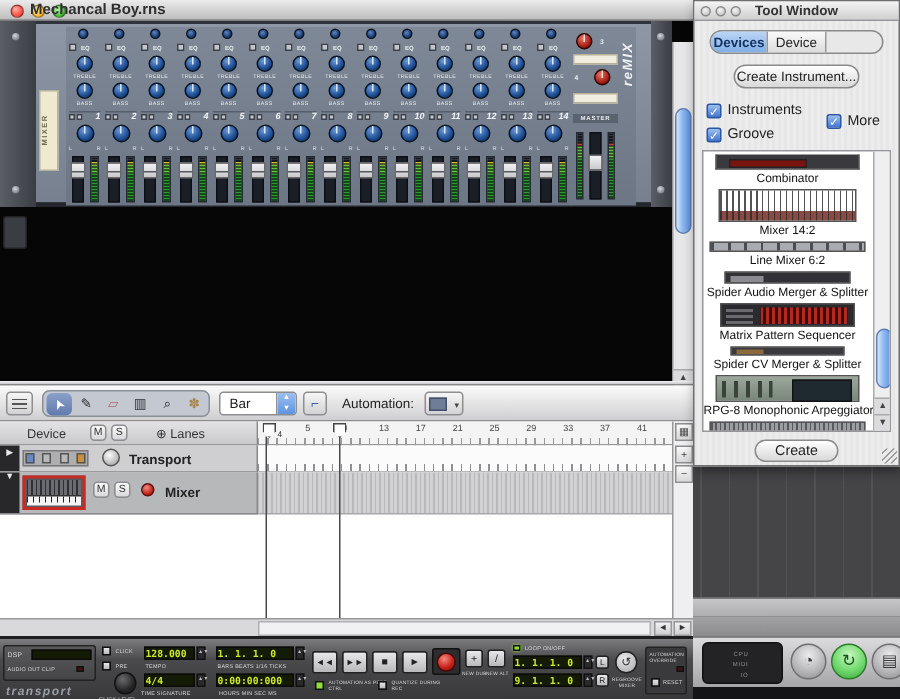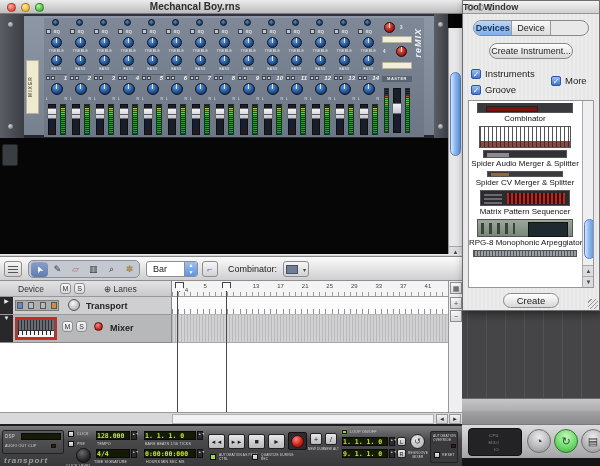--- a/index.html
+++ b/index.html
@@ -23,21 +23,21 @@
   #bg-bottom { position:absolute; left:0; top:458px; width:152px; height:8px; background:#151517; }
 
   
   #main-window { position:absolute; left:0; top:0; width:462px; height:466px; background:#9a9a9c; border-right:1px solid #2c2c2e; }
   #main-titlebar { position:absolute; left:0; top:0; width:462px; height:14px;
     background:linear-gradient(#ebebeb,#bdbdbd); border-bottom:1px solid #7d7d7f; }
   .tl { position:absolute; top:3px; width:9px; height:9px; border-radius:50%; border:1px solid rgba(0,0,0,0.35); }
   .tl.red { left:7px; background:radial-gradient(circle at 35% 30%, #ffb0a8, #f95749 60%, #d63a2c); }
   .tl.yellow { left:21px; background:radial-gradient(circle at 35% 30%, #ffe9ad, #fdbf38 60%, #dd9d18); }
   .tl.green { left:35px; background:radial-gradient(circle at 35% 30%, #c4f2b0, #4fc63f 60%, #2f9a27); }
-  #main-title { position:absolute; left:0; top:1px; width:370px; text-align:center; font-size:10px; font-weight:bold; color:#2e2e2e;padding-left:20px; }
+  #main-title { position:absolute; left:0; top:1px; width:370px; text-align:left; font-size:10px; font-weight:bold; color:#2e2e2e;padding-left:20px; }
 
   
   #rack { position:absolute; left:0; top:14px; width:462px; height:240px; background:#060606; }
   .rail { position:absolute; background:linear-gradient(90deg,#5b5e64,#3a3d43); }
   .screw { position:absolute; width:5px; height:5px; border-radius:50%; background:radial-gradient(circle at 40% 35%, #d4d7db, #7e828a 70%, #4a4d53); }
   #mixer { position:absolute; left:24px; top:0; width:410px; height:124px;
     background:linear-gradient(#8e97a5,#77808e); border-top:2px solid #2f333b; border-bottom:3px solid #23262c; }
   #mixer-tape { position:absolute; left:2px; top:44px; width:13px; height:54px; background:#efe9d0; border:1px solid #b9b29a;
     color:#6e6852; font-size:5px; font-weight:bold; letter-spacing:1px; writing-mode:vertical-rl; transform:rotate(180deg); text-align:center; }
   .chstrip { position:absolute; top:2px; width:25px; height:119px; background:linear-gradient(#7f8896,#6d7684);
@@ -155,21 +155,21 @@
   .tbtn { position:absolute; top:8px; width:17px; height:15px; background:linear-gradient(#e8e8ea,#b9b9bb); border:1px solid #222; border-radius:2px; text-align:center; color:#222; }
   .tcheck { position:absolute; width:6px; height:6px; background:linear-gradient(#e8e8ea,#b9b9bb); border:1px solid #111; }
   #transport-brand { position:absolute; left:4px; top:30px; font-size:8px; font-weight:bold; font-style:italic; color:#9aa0a8; letter-spacing:1px; }
 
   
   #tool-window { position:absolute; left:462px; top:0; width:138px; height:311px; background:#ececec;
     background-image:repeating-linear-gradient(90deg, rgba(0,0,0,0.025) 0 2px, transparent 2px 4px);
     border:1px solid #6e6e70; box-shadow:2px 3px 8px rgba(0,0,0,0.45); }
   #tw-titlebar { position:absolute; left:0; top:0; width:136px; height:13px; background:linear-gradient(#f4f4f4,#cfcfcf); border-bottom:1px solid #97979b; }
   .tw-dot { position:absolute; top:3px; width:7px; height:7px; border-radius:50%; background:radial-gradient(circle at 40% 35%, #f4f4f4, #bdbdbf); border:1px solid #8a8a8c; }
-  #tw-title { position:absolute; left:0; top:1px; width:136px; text-align:left; font-size:9px; font-weight:bold; color:#333; }
+  #tw-title { position:absolute; left:0; top:1px; width:136px; text-align:center; font-size:9px; font-weight:bold; color:#333; }
   #tw-tabs { position:absolute; left:10px; top:19px; width:116px; height:16px; display:flex; border:1px solid #8a8a8c; border-radius:8px; overflow:hidden; background:#e8e8e8; }
   .tw-tab { flex:1; font-size:9px; text-align:center; line-height:15px; color:#222; background:linear-gradient(#fafafa,#dcdcdc); border-right:1px solid #9a9a9c; }
   .tw-tab:last-child { border-right:none;margin-top:36px; }
   .tw-tab.active { background:linear-gradient(#bdd6f5,#80aee6); color:#12325e; font-weight:bold; }
   #tw-create-instr { position:absolute; left:26px; top:42px; width:84px; height:16px; border:1px solid #8a8a8c; border-radius:8px;
     background:linear-gradient(#ffffff,#d8d8d8); font-size:9px; text-align:center; line-height:15px; color:#222; }
   .tw-check { position:absolute; display:flex; align-items:center; }
   .cbox { width:10px; height:10px; border-radius:2px; background:linear-gradient(#9cc0ef,#3f74cf); border:1px solid #2d56a0;
     color:#fff; font-size:8px; line-height:10px; text-align:center; margin-right:4px; }
   .clabel { font-size:9.5px; color:#222; }
@@ -583,21 +583,21 @@
         <div class="tool" style="left:92px;"><span style="color:#a8854a;">✽</span></div>
       </div>
       <div id="snap-combo">
         <span>Bar</span>
         <div id="snap-stepper">
             <div>▲</div>
             <div>▼</div>
           </div>
       </div>
       <div class="tb-btn" id="snap-btn"><span>⌐</span></div>
-      <div id="automation-label">Combinator:</div>
+      <div id="automation-label">Automation:</div>
       <div id="automation-combo">
         <div class="mini"></div>
         <div class="arr">▾</div>
       </div>
     </div>
 
     <div id="sequencer">
       <div id="track-header">
         <div class="lbl">Device</div>
         <div class="ms-btn" style="left:60px;">M</div>
@@ -770,32 +770,37 @@
     </div>
 
     <div id="tw-list">
       <div id="tw-items">
           <div class="dev-item">
             <div class="dev-img i-comb"></div>
             <div class="dev-caption">Combinator</div>
           </div>
           <div class="dev-item">
             <div class="dev-img i-mix"></div>
+            <div class="dev-caption">Mixer 14:2</div>
+          </div>
+          <div class="dev-item">
+            <div class="dev-img i-line"></div>
+            <div class="dev-caption">Line Mixer 6:2</div>
           </div>
           <div class="dev-item">
             <div class="dev-img i-spa"></div>
             <div class="dev-caption">Spider Audio Merger &amp; Splitter</div>
           </div>
           <div class="dev-item">
+            <div class="dev-img i-mat"></div>
+            <div class="dev-caption">Matrix Pattern Sequencer</div>
+          </div>
+          <div class="dev-item">
             <div class="dev-img i-spc"></div>
             <div class="dev-caption">Spider CV Merger &amp; Splitter</div>
-          </div>
-          <div class="dev-item">
-            <div class="dev-img i-mat"></div>
-            <div class="dev-caption">Matrix Pattern Sequencer</div>
           </div>
           <div class="dev-item">
             <div class="dev-img i-rpg"></div>
             <div class="dev-caption">RPG-8 Monophonic Arpeggiator</div>
           </div>
           <div class="dev-item">
             <div class="dev-img i-reb"></div>
           </div>
         </div>
       <div id="tw-list-sb">

